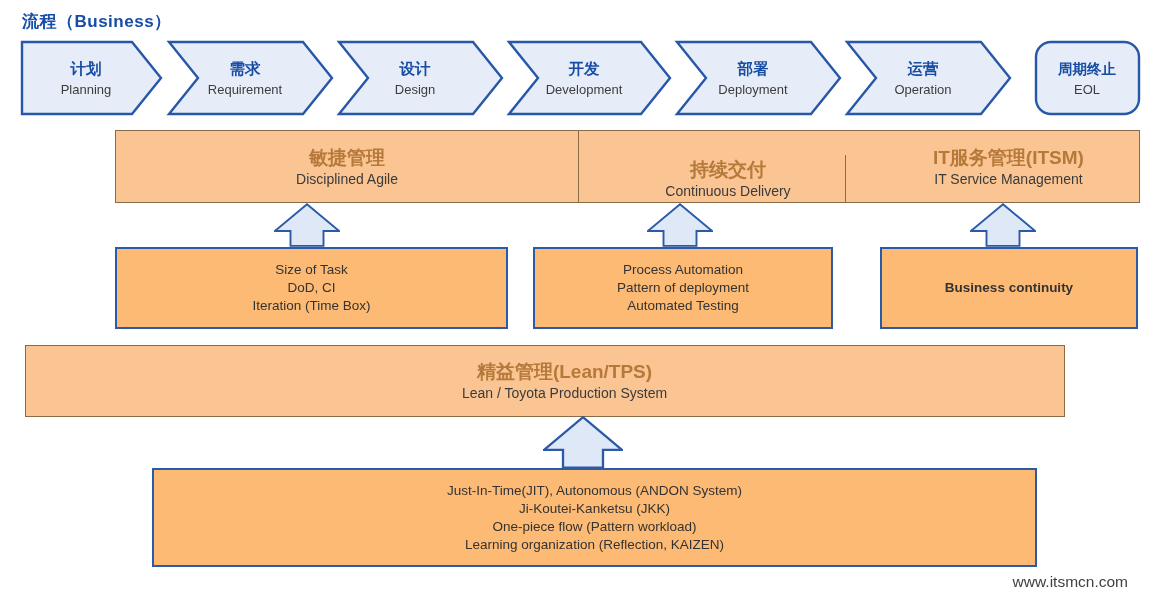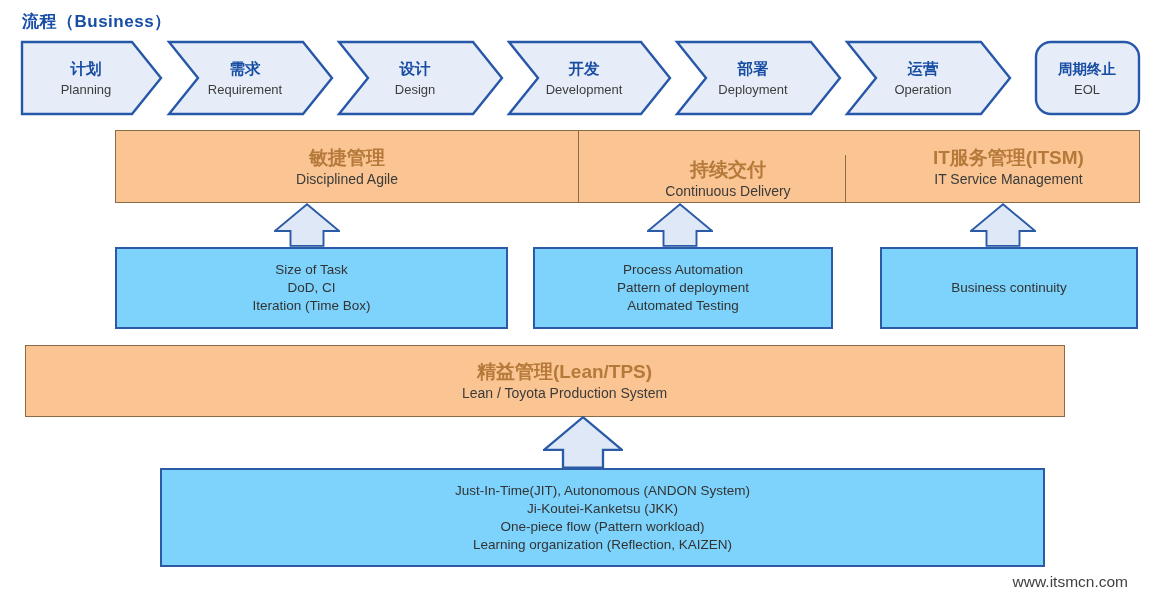--- a/index.html
+++ b/index.html
@@ -16,21 +16,21 @@
   .svg-en{font:13px "Liberation Sans",sans-serif;fill:#3C3C3C;text-anchor:middle;}
 
   
   .orange-bar{position:absolute;background:#FAC593;border:1.6px solid #8A6B48;box-sizing:border-box;display:flex;gap:32px;}
   .orange-section{display:flex;flex-direction:column;justify-content:center;align-items:center;box-sizing:border-box;}
   .orange-section.divided{border-right:1.6px solid #8A6B48;}
   .orange-zh{font-size:19px;font-weight:bold;color:#B5793A;line-height:24px;}
   .orange-en{font-size:14px;color:#3B3B3B;line-height:18px;}
 
   
-  .blue-box{position:absolute;background:#7dd3fc;border:2px solid #2B5AA6;box-sizing:border-box;display:flex;flex-direction:column;justify-content:center;align-items:center;text-align:center;}
+  .blue-box{position:absolute;background:#fdba74;border:2px solid #2B5AA6;box-sizing:border-box;display:flex;flex-direction:column;justify-content:center;align-items:center;text-align:center;}
   .box-line{font-size:13.5px;color:#333333;line-height:18px;white-space:nowrap;}
 
   
   .up-arrow{position:absolute;}
   .up-arrow path{fill:#DFE8F6;stroke:#2B5AA6;stroke-width:2.2;stroke-linejoin:miter;}
 
   .watermark{position:absolute;right:28px;top:573px;font-size:15.5px;color:#404040;}
 </style>
 </head>
 <body>
@@ -92,36 +92,36 @@
   <div class="blue-box" style="left:115px;top:247px;width:393px;height:82px;">
     <div class="box-line">Size of Task</div>
     <div class="box-line">DoD, CI</div>
     <div class="box-line">Iteration (Time Box)</div>
   </div>
   <div class="blue-box" style="left:533px;top:247px;width:300px;height:82px;">
     <div class="box-line">Process Automation</div>
     <div class="box-line">Pattern of deployment</div>
     <div class="box-line">Automated Testing</div>
   </div>
-  <div class="blue-box" style="left:880px;top:247px;width:258px;height:82px;">
+  <div class="blue-box" style="left:880px;top:247px;width:258px;height:82px;font-weight:bold;">
     <div class="box-line">Business continuity</div>
   </div>
 
   <div class="orange-bar" style="left:25px;top:345px;width:1040px;height:72px;">
     <div class="orange-section" style="width:100%;margin-left:39px;">
       <div class="orange-zh">精益管理(Lean/TPS)</div>
       <div class="orange-en">Lean / Toyota Production System</div>
     </div>
   </div>
 
   <svg class="up-arrow" style="left:543px;top:416px;" width="80" height="53" viewBox="0 0 76 50">
     <path d="M38 1 L75 32 L57 32 L57 49 L19 49 L19 32 L1 32 Z"></path>
   </svg>
 
-  <div class="blue-box" style="left:160px;top:468px;width:885px;height:99px;">
+  <div class="blue-box" style="left:152px;top:468px;width:885px;height:99px;">
     <div class="box-line">Just-In-Time(JIT), Autonomous (ANDON System)</div>
     <div class="box-line">Ji-Koutei-Kanketsu (JKK)</div>
     <div class="box-line">One-piece flow (Pattern workload)</div>
     <div class="box-line">Learning organization (Reflection, KAIZEN)</div>
   </div>
 
   <div class="watermark">www.itsmcn.com</div>
 
 </div>
 

